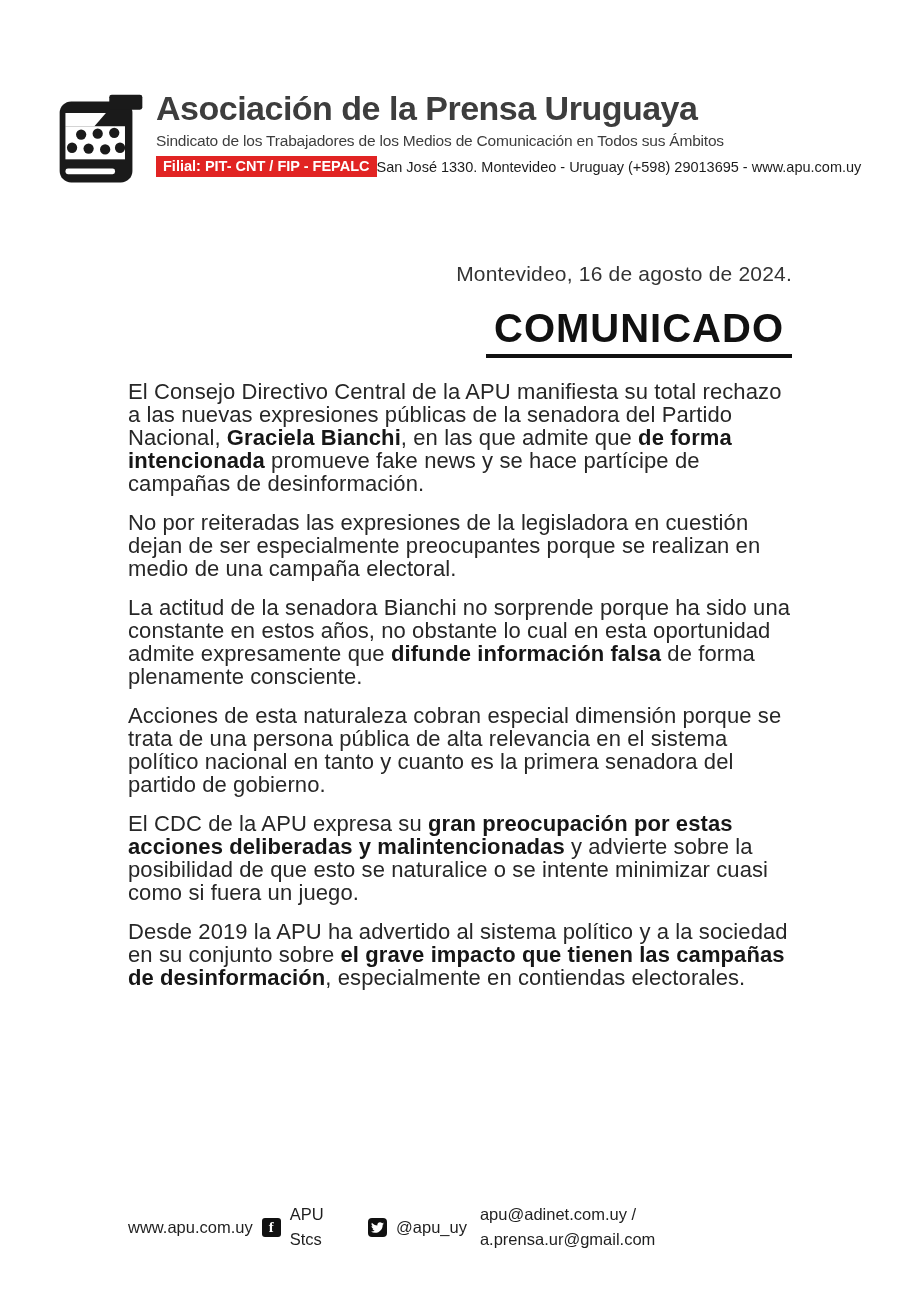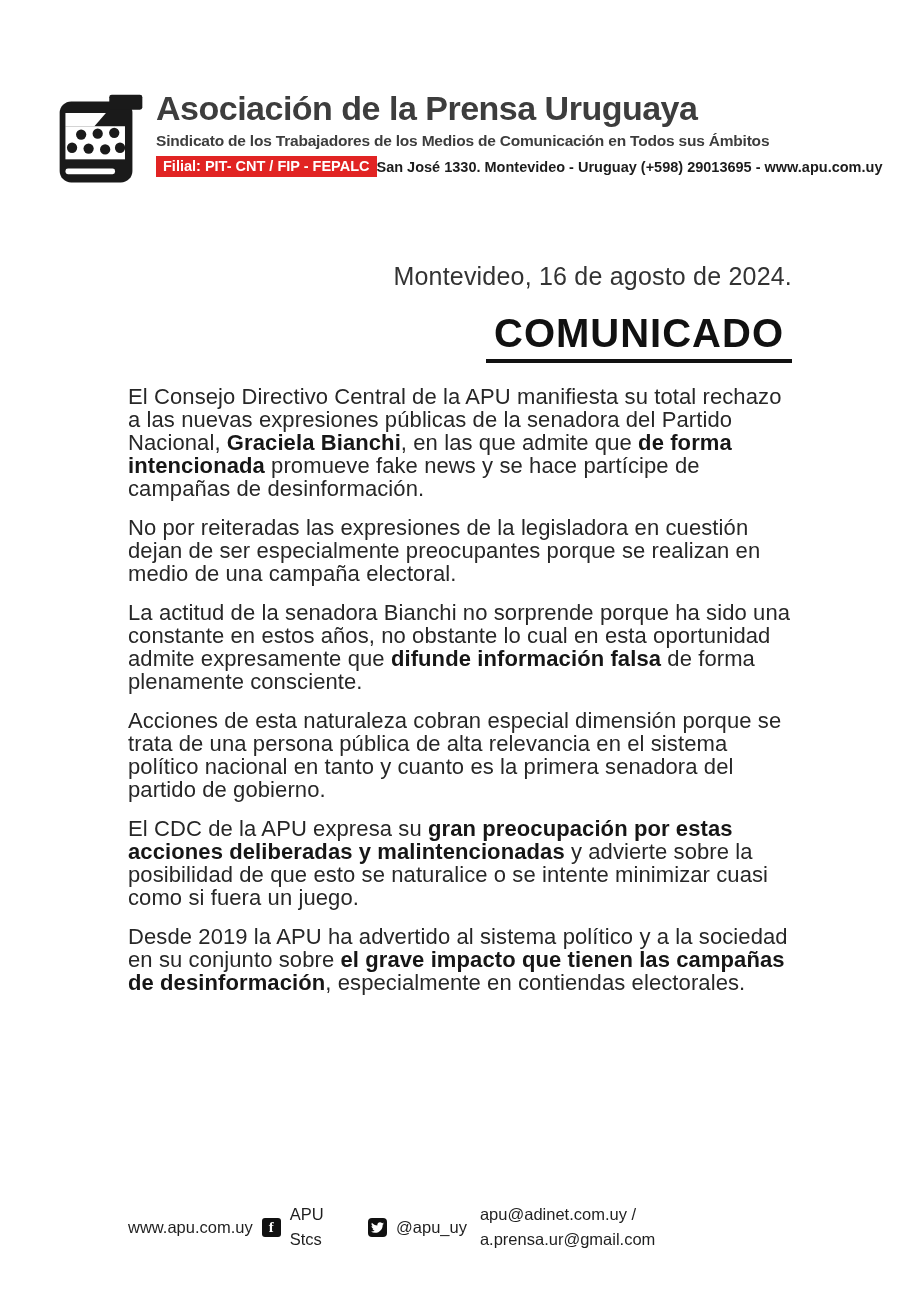--- a/index.html
+++ b/index.html
@@ -17,34 +17,34 @@
     position:absolute;left:58px;top:86px;right:60px;
     display:flex;align-items:flex-start;gap:12px;
   }
   .logo{width:86px;height:102px;flex:0 0 auto;}
   .header-text{padding-top:4px;}
   .org-title{
     font-size:34px;font-weight:700;color:#3d3d3d;
     letter-spacing:-0.5px;line-height:1.1;white-space:nowrap;
   }
   .org-subtitle{
-    font-size:15.5px;font-weight:700;color:#3d3d3d;
+    font-size:15.5px;font-weight:400;color:#3d3d3d;
     margin-top:5px;letter-spacing:-0.2px;white-space:nowrap;
   }
   .banner-row{margin-top:6px;display:flex;align-items:center;white-space:nowrap;}
   .filial-badge{
     background:var(--accent,#e12423);color:#ffffff;
     font-size:14.5px;font-weight:700;
     padding:2px 7px 3px 7px;
   }
-  .header-address{font-size:14.5px;font-weight:700;color:#1c1c1c;}
+  .header-address{font-size:14.5px;font-weight:400;color:#1c1c1c;}
   
   .doc{position:absolute;left:128px;right:128px;top:262px;}
   .dateline{
-    text-align:right;font-size:25px;color:#333333;
+    text-align:right;font-size:21px;color:#333333;
     letter-spacing:0.2px;
   }
   .doc-title-wrap{text-align:right;margin-top:20px;}
   .doc-title{
     display:inline-block;
     font-size:40px;font-weight:700;color:#111111;
     letter-spacing:1px;
     border-bottom:4px solid #111111;
     padding:0 8px 3px 8px;
   }

